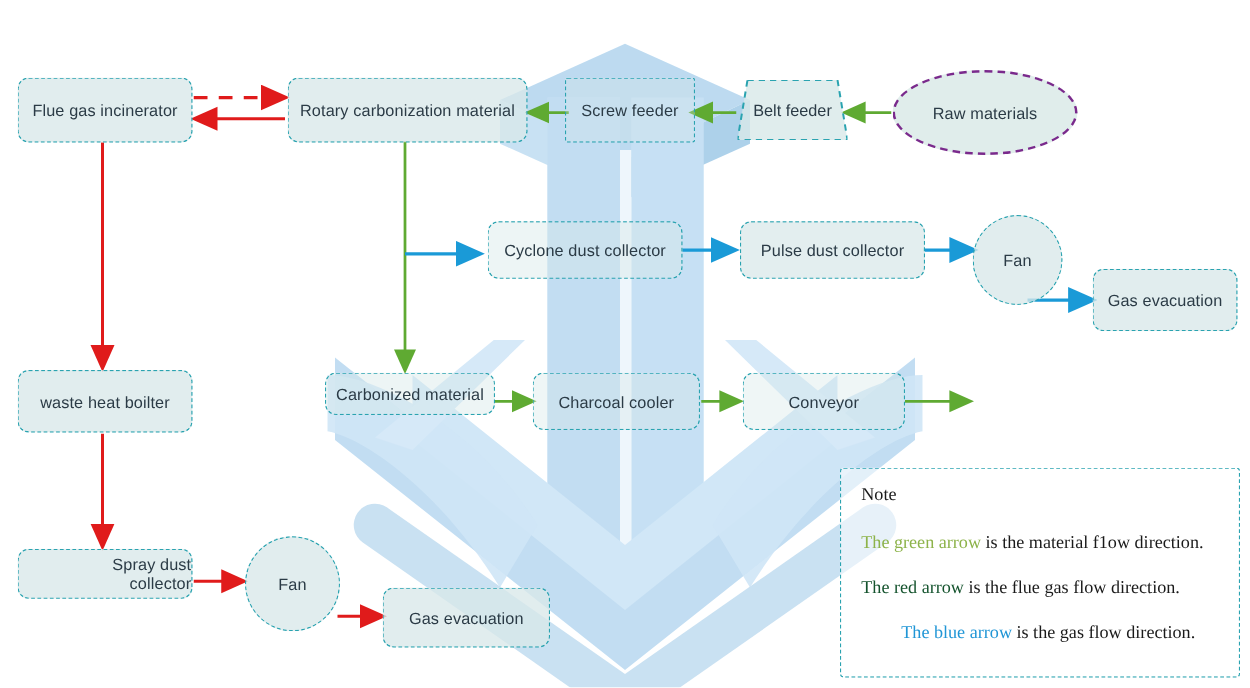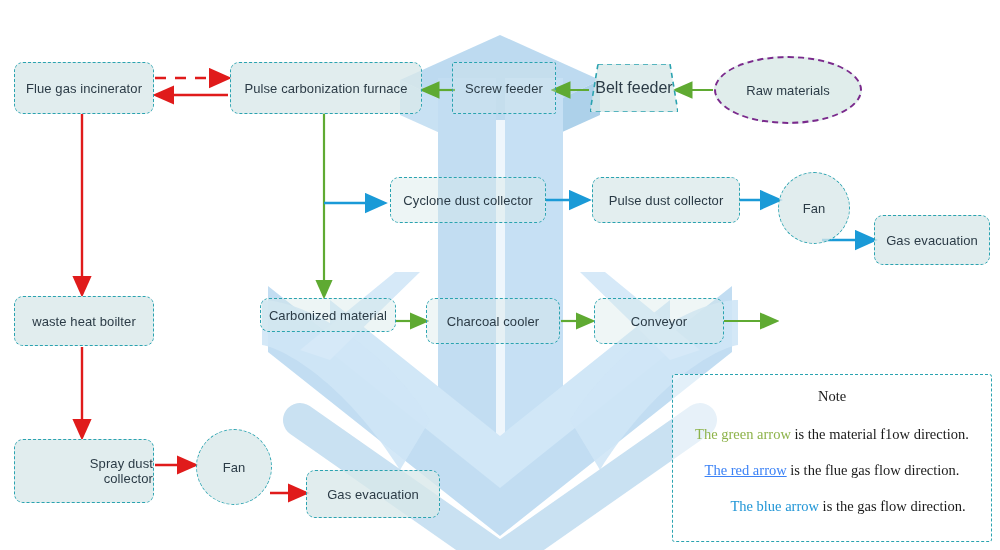--- a/index.html
+++ b/index.html
@@ -24,37 +24,37 @@
   .node.plain{border-radius:9px;}
   .node.circle{border-radius:50%;}
   .node.ellipse{border-radius:50%;border-color:#7a2a8c;border-width:2.4px;background:rgba(219,234,231,0.85);}
 
   
   .trap-wrap{position:absolute;}
   .trap-wrap svg{position:absolute;left:0;top:0;}
   .trap-label{
     position:absolute;left:0;top:0;width:100%;height:100%;
     display:flex;align-items:center;justify-content:center;
-    font-size:16px;color:#2b3b46;
+    font-size:13px;color:#2b3b46;
   }
 
   
   #note{
     position:absolute;left:672px;top:374px;width:320px;height:168px;
     box-sizing:border-box;
     border:1.6px dashed #2aa3b0;border-radius:3px;
     background:rgba(255,255,255,0.55);
     padding:14px 16px 0 16px;
     font-family:"Liberation Serif",serif;
-    font-size:14.5px;color:#1a1a1a;text-align:center;
+    font-size:14.5px;color:#1a1a1a;
   }
   #note .ln{margin:0 0 20px 0;line-height:1.1;}
   #note .ln:first-child{margin-bottom:22px;}
   .c-green{color:#8db34a;}
-  .c-red{color:#3b82f6;text-decoration:underline;}
+  .c-red{color:#14532d;}
   .c-blue{color:#2196d6;margin-left:32px;}
 
   .arrows{position:absolute;left:0;top:0;width:1000px;height:550px;pointer-events:none;}
 </style>
 </head>
 <body>
 
 <div id="canvas">
 
   <svg id="watermark" viewBox="0 0 1000 550">
@@ -132,21 +132,21 @@
 
     <line x1="270" y1="493" x2="306" y2="493" stroke="#e01b1b" stroke-width="2.4" marker-end="url(#ahRed)"></line>
 
     <line x1="396" y1="321" x2="426" y2="321" stroke="#5faa32" stroke-width="2.2" marker-end="url(#ahGreen)"></line>
     <line x1="561" y1="321" x2="592" y2="321" stroke="#5faa32" stroke-width="2.2" marker-end="url(#ahGreen)"></line>
     <line x1="724" y1="321" x2="776" y2="321" stroke="#5faa32" stroke-width="2.2" marker-end="url(#ahGreen)"></line>
   </svg>
 
   <div class="node" style="left:14px;top:62px;width:140px;height:52px;">Flue gas incinerator</div>
 
-  <div class="node" style="left:230px;top:62px;width:192px;height:52px;">Pulse carbonization furnace</div>
+  <div class="node" style="left:230px;top:62px;width:192px;height:52px;">Rotary carbonization material</div>
 
   <div class="node plain" style="left:452px;top:62px;width:104px;height:52px;border-radius:2px;background:rgba(216,232,233,0.30);">Screw feeder</div>
 
   <div class="trap-wrap" style="left:590px;top:64px;width:88px;height:48px;">
     <svg width="88" height="48">
       <polygon points="8,0 80,0 88,48 0,48" fill="rgba(216,232,233,0.80)" stroke="#2aa3b0" stroke-width="1.6" stroke-dasharray="5,4"></polygon>
     </svg>
     <span class="trap-label">Belt feeder</span>
   </div>
 
@@ -162,21 +162,21 @@
 
   <div class="node" style="left:14px;top:296px;width:140px;height:50px;">waste heat boilter</div>
 
   <div class="node" style="left:260px;top:298px;width:136px;height:34px;background:rgba(216,232,233,0.45);">Carbonized material</div>
 
   <div class="node" style="left:426px;top:298px;width:134px;height:46px;background:rgba(216,232,233,0.40);">Charcoal cooler</div>
 
   <div class="node" style="left:594px;top:298px;width:130px;height:46px;background:rgba(216,232,233,0.40);">Conveyor</div>
 
 
-  <div class="node" style="left:14px;top:439px;width:140px;height:64px;padding-left:34px;">Spray dust collector</div>
+  <div class="node" style="left:14px;top:439px;width:140px;height:40px;padding-left:34px;">Spray dust collector</div>
 
   <div class="node circle" style="left:196px;top:429px;width:76px;height:76px;">Fan</div>
 
   <div class="node" style="left:306px;top:470px;width:134px;height:48px;">Gas evacuation</div>
 
   <div id="note">
     <p class="ln">Note</p>
     <p class="ln">
       <span class="c-green">The green arrow</span><span> is the material f1ow direction.</span>
     </p>

